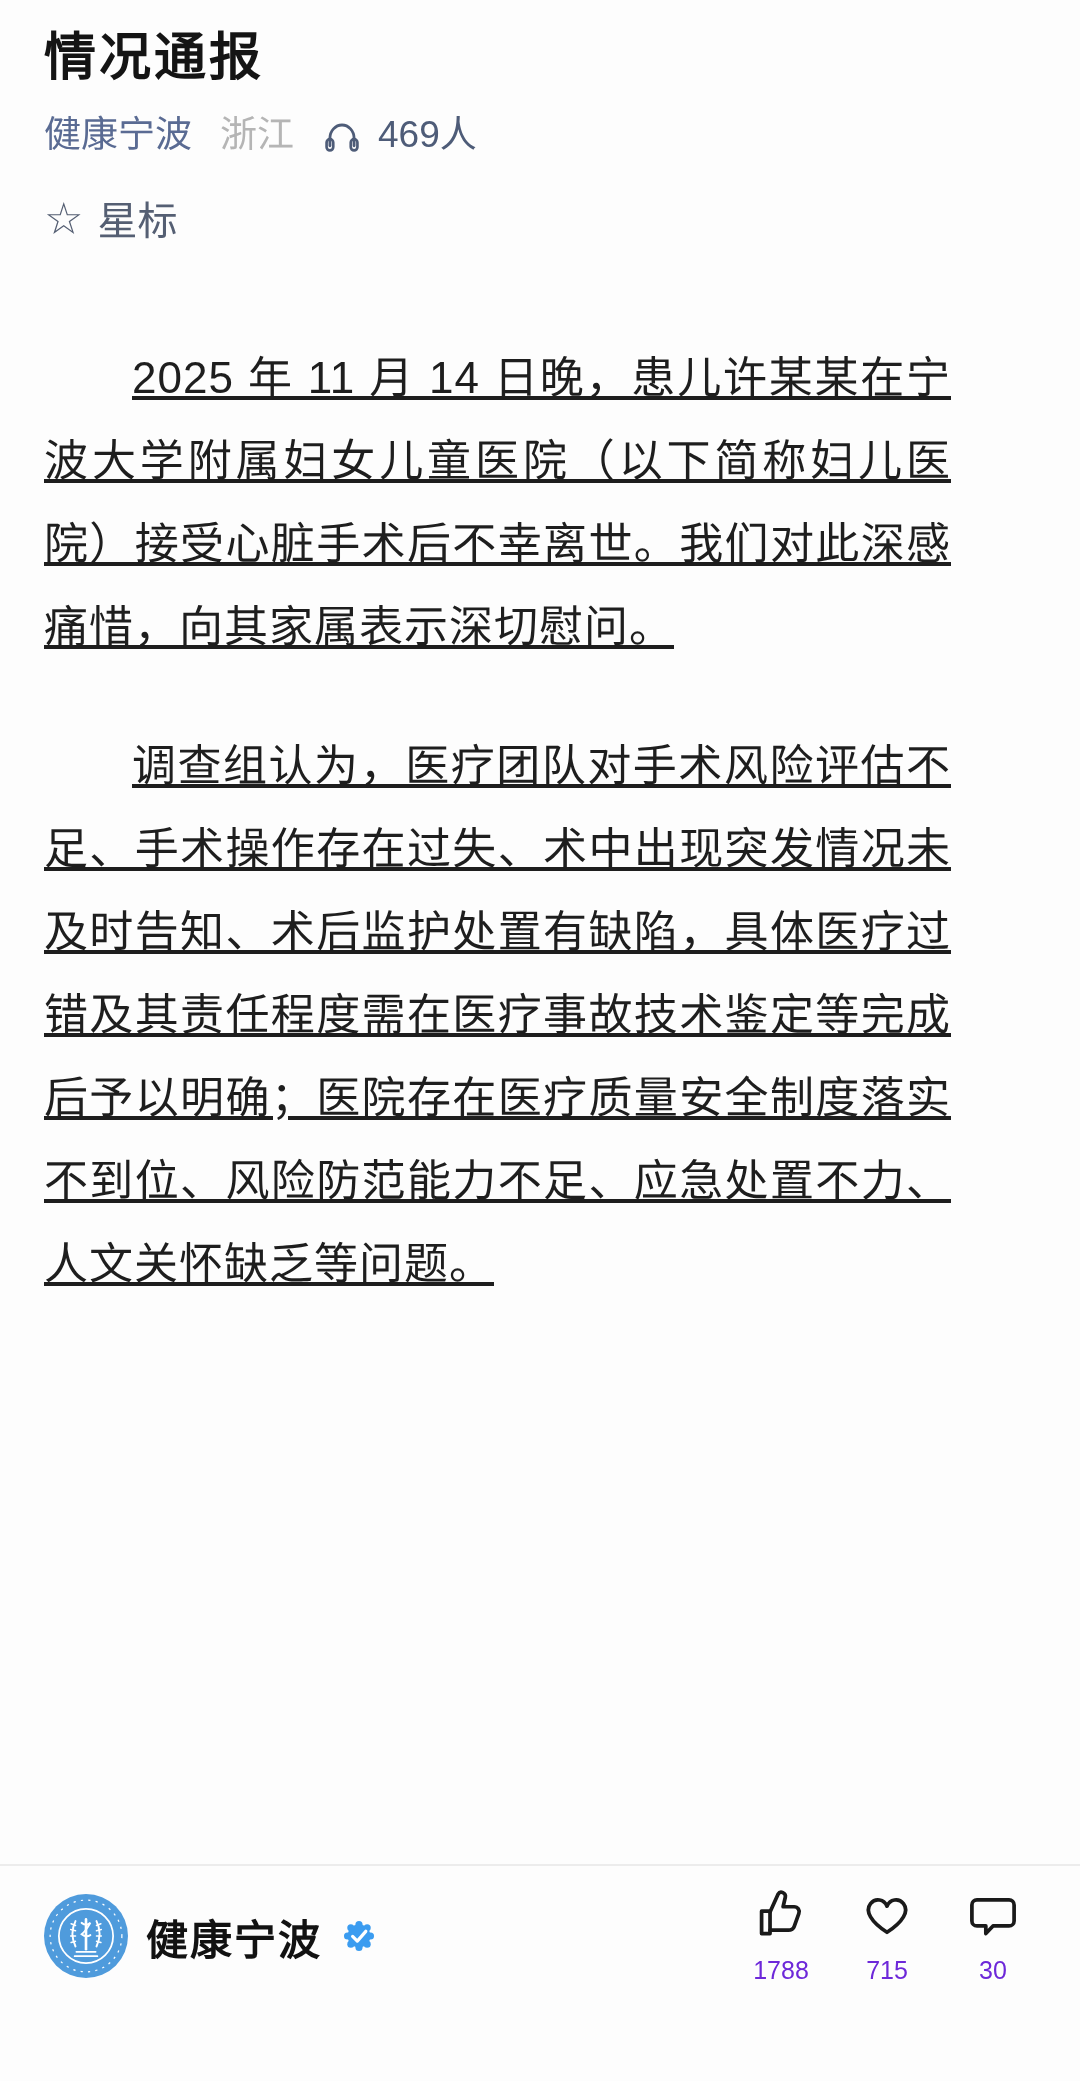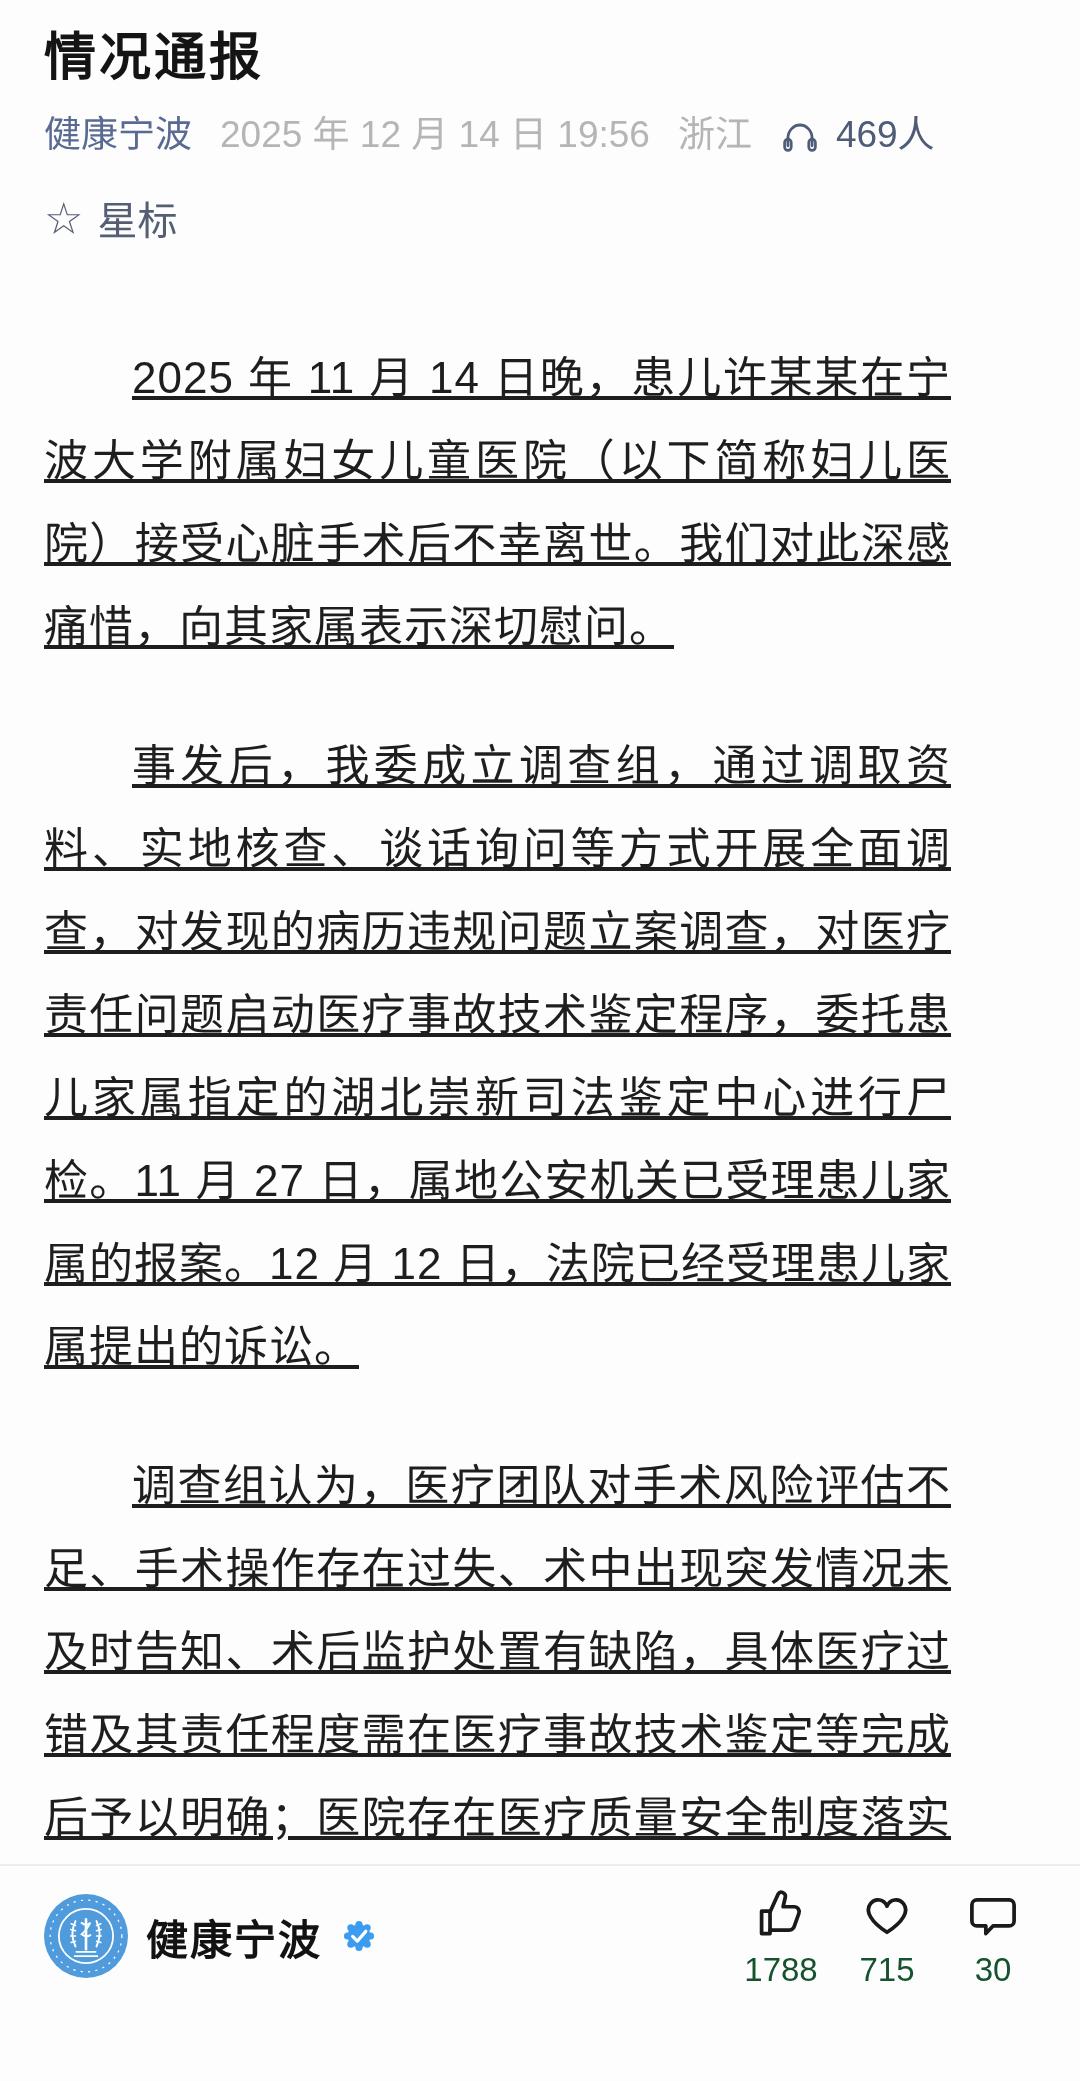--- a/index.html
+++ b/index.html
@@ -51,52 +51,50 @@
   .acct-name { font-size:42px; font-weight:700; color:#121212; letter-spacing:2px; cursor:pointer; }
   .badge { width:34px; height:34px; display:block; margin-left:2px; }
   .badge svg { width:34px; height:34px; display:block; }
 
   .actions { margin-left:auto; display:flex; }
   .action {
     width:106px; display:flex; flex-direction:column; align-items:center;
     gap:9px; cursor:pointer;
   }
   .action svg { width:54px; height:54px; display:block; }
-  .count { font-size:33px; color:#14532d; line-height:38px; }
+  .count { font-size:25px; color:#6d28d9; line-height:38px; }
 </style>
 </head>
 <body>
 
 <div class="page">
   <div class="content">
 
     <h1 class="title">情况通报</h1>
 
     <div class="meta">
       <span class="author">健康宁波</span>
-      <span class="dim">2025 年 12 月 14 日 19:56</span>
       <span class="dim">浙江</span>
       <span class="listen">
         <svg viewBox="0 0 48 48">
           <path d="M9.5 37 v-9 c0-8.8 6.6-16 14.5-16 s14.5 7.2 14.5 16 v9" fill="none" stroke="#4e5c78" stroke-width="3.4" stroke-linecap="round"></path>
           <rect x="5.5" y="29" width="8" height="13.5" rx="4" fill="none" stroke="#4e5c78" stroke-width="3.2"></rect>
           <rect x="34.5" y="29" width="8" height="13.5" rx="4" fill="none" stroke="#4e5c78" stroke-width="3.2"></rect>
         </svg>
         <span>469人</span>
       </span>
     </div>
 
     <div class="star-row">
       <span class="star-glyph">☆</span>
       <span>星标</span>
     </div>
 
     <div class="article">
       <p>2025 年 11 月 14 日晚，患儿许某某在宁波大学附属妇女儿童医院（以下简称妇儿医院）接受心脏手术后不幸离世。我们对此深感痛惜，向其家属表示深切慰问。</p>
-      <p>事发后，我委成立调查组，通过调取资料、实地核查、谈话询问等方式开展全面调查，对发现的病历违规问题立案调查，对医疗责任问题启动医疗事故技术鉴定程序，委托患儿家属指定的湖北崇新司法鉴定中心进行尸检。11 月 27 日，属地公安机关已受理患儿家属的报案。12 月 12 日，法院已经受理患儿家属提出的诉讼。</p>
       <p>调查组认为，医疗团队对手术风险评估不足、手术操作存在过失、术中出现突发情况未及时告知、术后监护处置有缺陷，具体医疗过错及其责任程度需在医疗事故技术鉴定等完成后予以明确；医院存在医疗质量安全制度落实不到位、风险防范能力不足、应急处置不力、人文关怀缺乏等问题。</p>
     </div>
 
   </div>
 
   <div class="footer">
 
     <div class="acct">
       <span class="avatar">
         <svg viewBox="0 0 96 96">

